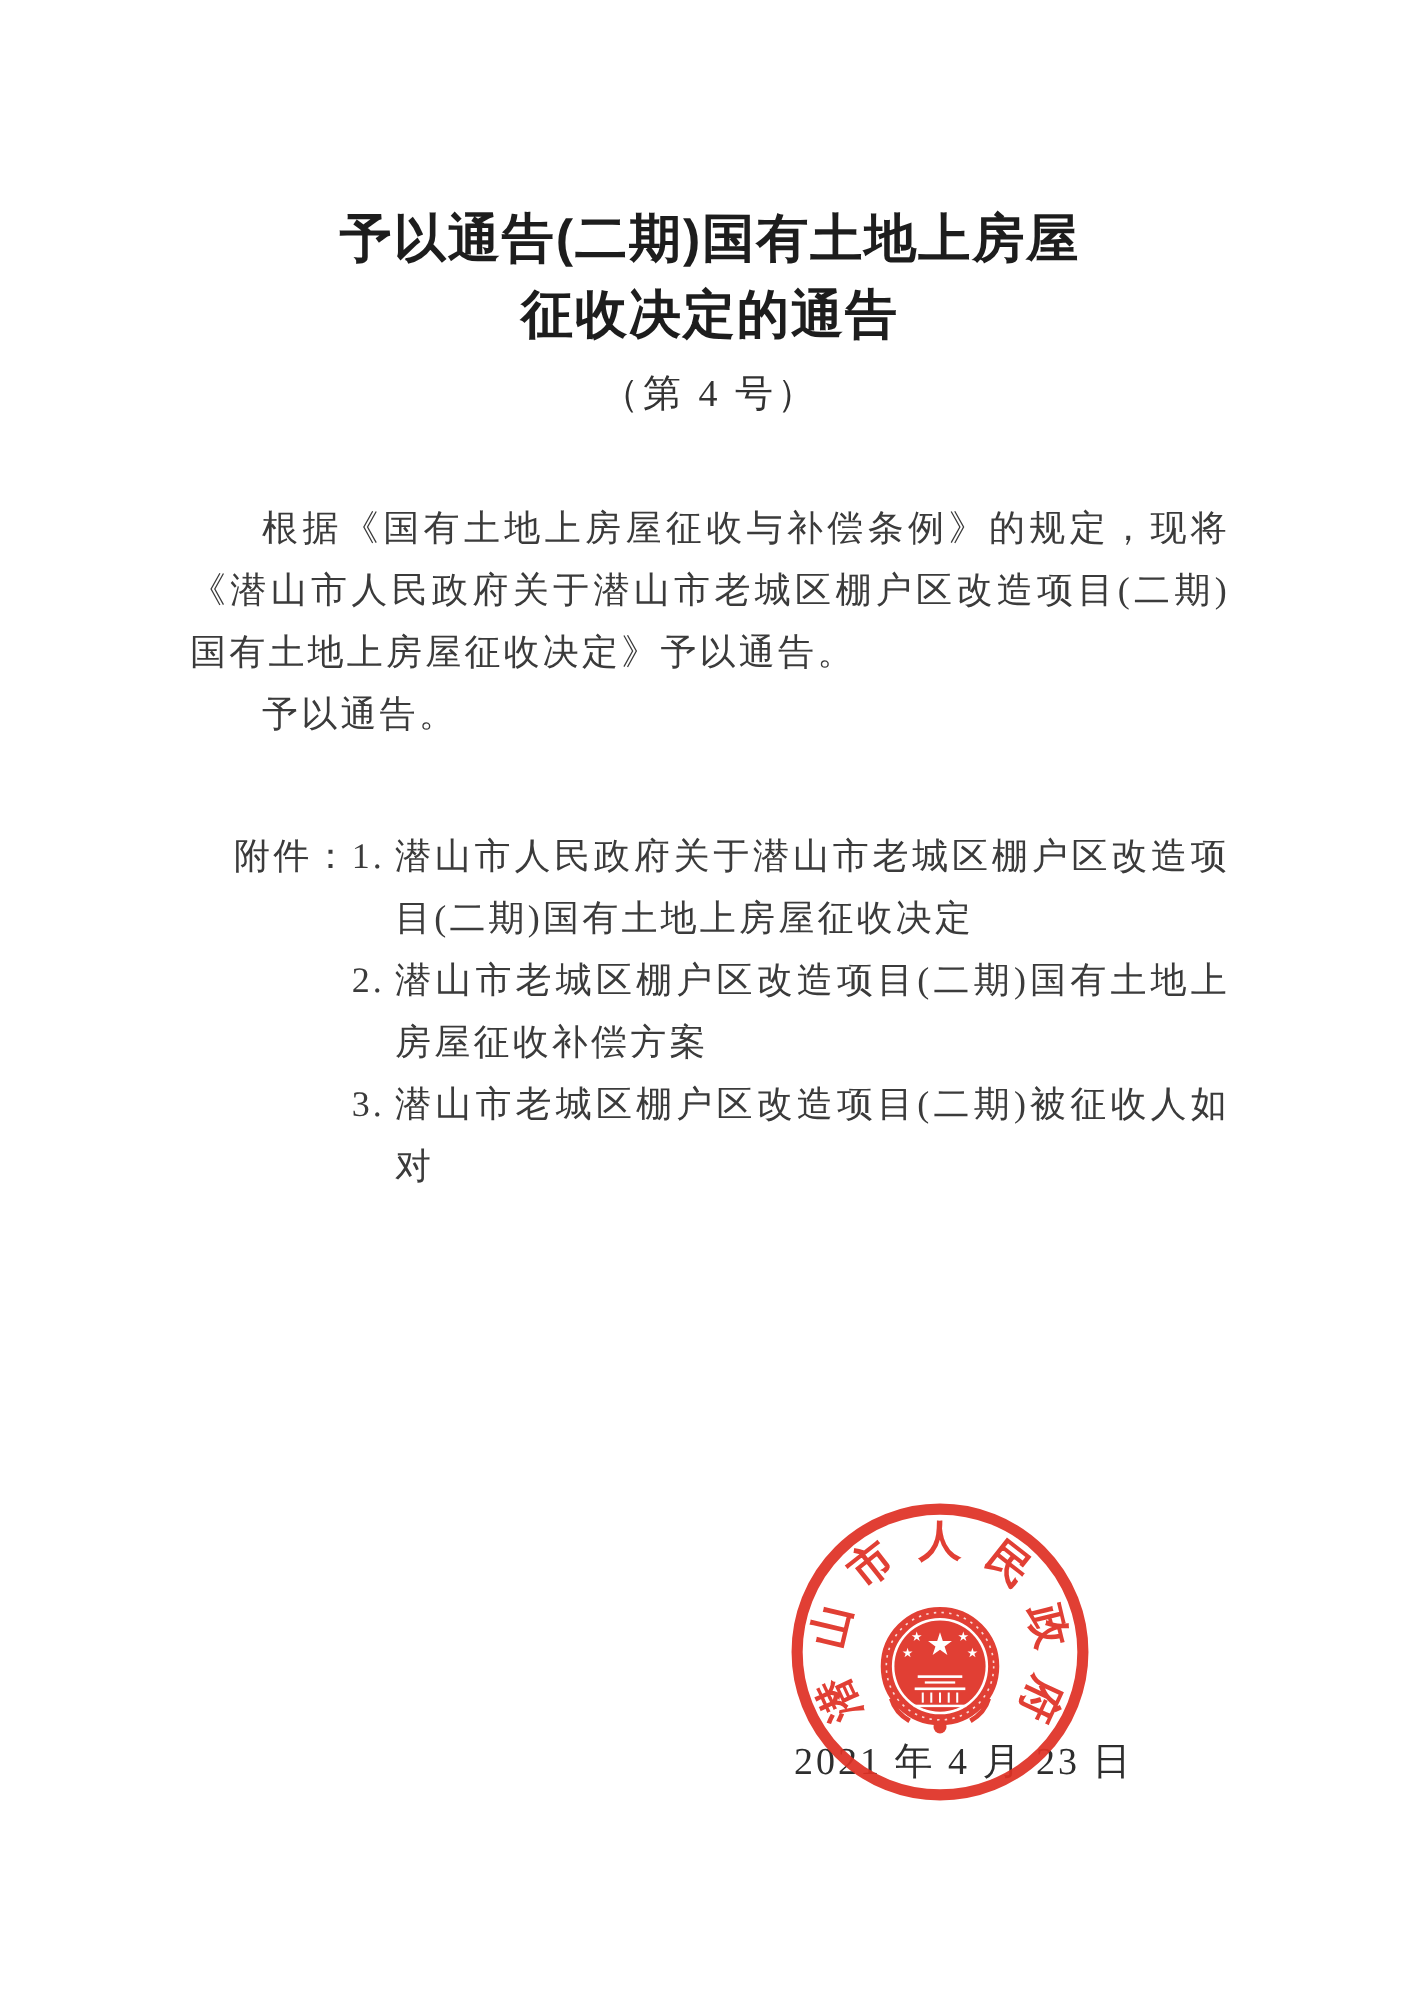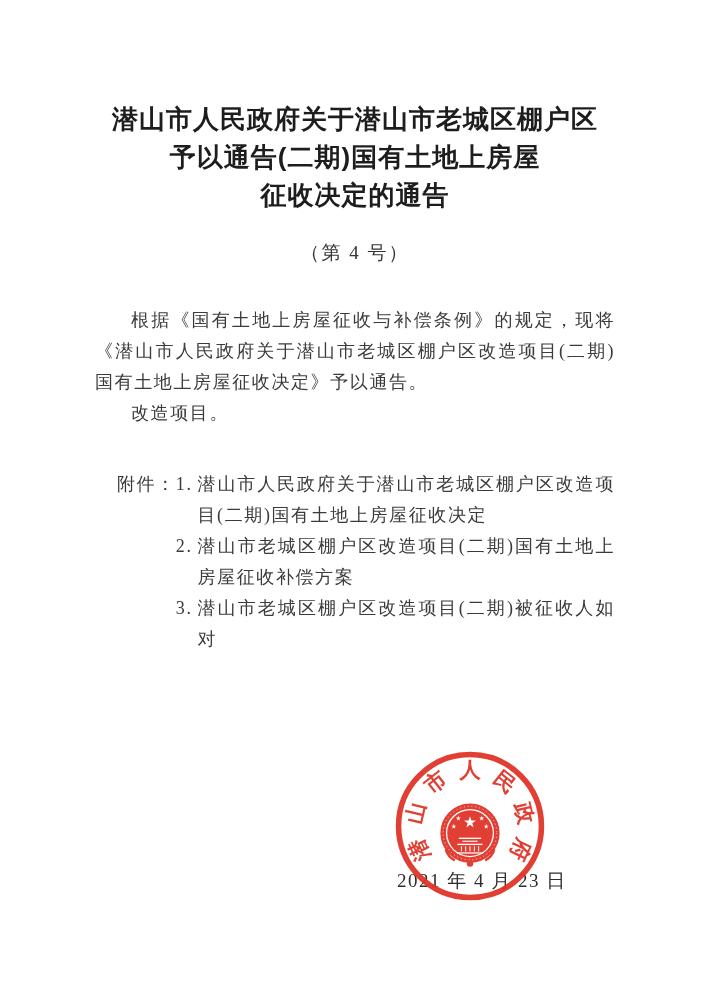--- a/index.html
+++ b/index.html
@@ -18,21 +18,21 @@
     margin-top:100px;
     text-align:center;
     font-family:"Liberation Sans","DejaVu Sans",sans-serif;
     font-weight:bold;
     color:#1d1d1d;
     font-size:26px;
     line-height:38px;
     letter-spacing:1px;
   }
   .doc-number {
-    margin-top:26px;
+    margin-top:8px;
     text-align:center;
     font-size:19px;
     letter-spacing:2px;
     color:#333333;
   }
   .body-text {
     margin-top:39px;
     font-size:18px;
     line-height:31px;
     letter-spacing:1.6px;
@@ -77,30 +77,29 @@
     fill:var(--seal-color,#df3125);
   }
 </style>
 </head>
 <body>
 
 <div class="page">
   <div class="content">
 
     <div class="title-block">
-      <div>潜山市人民政府关于潜山市老城区棚户区</div>
       <div>予以通告(二期)国有土地上房屋</div>
       <div>征收决定的通告</div>
     </div>
 
     <div class="doc-number">（第 4 号）</div>
 
     <div class="body-text">
       <p>根据《国有土地上房屋征收与补偿条例》的规定，现将《潜山市人民政府关于潜山市老城区棚户区改造项目(二期)国有土地上房屋征收决定》予以通告。</p>
-      <p>改造项目。</p>
+      <p>予以通告。</p>
     </div>
 
     <div class="attachments">
       <span class="att-label">附件：</span>
       <div class="att-items">
         <div class="att-item">
           <span class="att-num">1.</span>
           <span class="att-text">潜山市人民政府关于潜山市老城区棚户区改造项目(二期)国有土地上房屋征收决定</span>
         </div>
         <div class="att-item">

